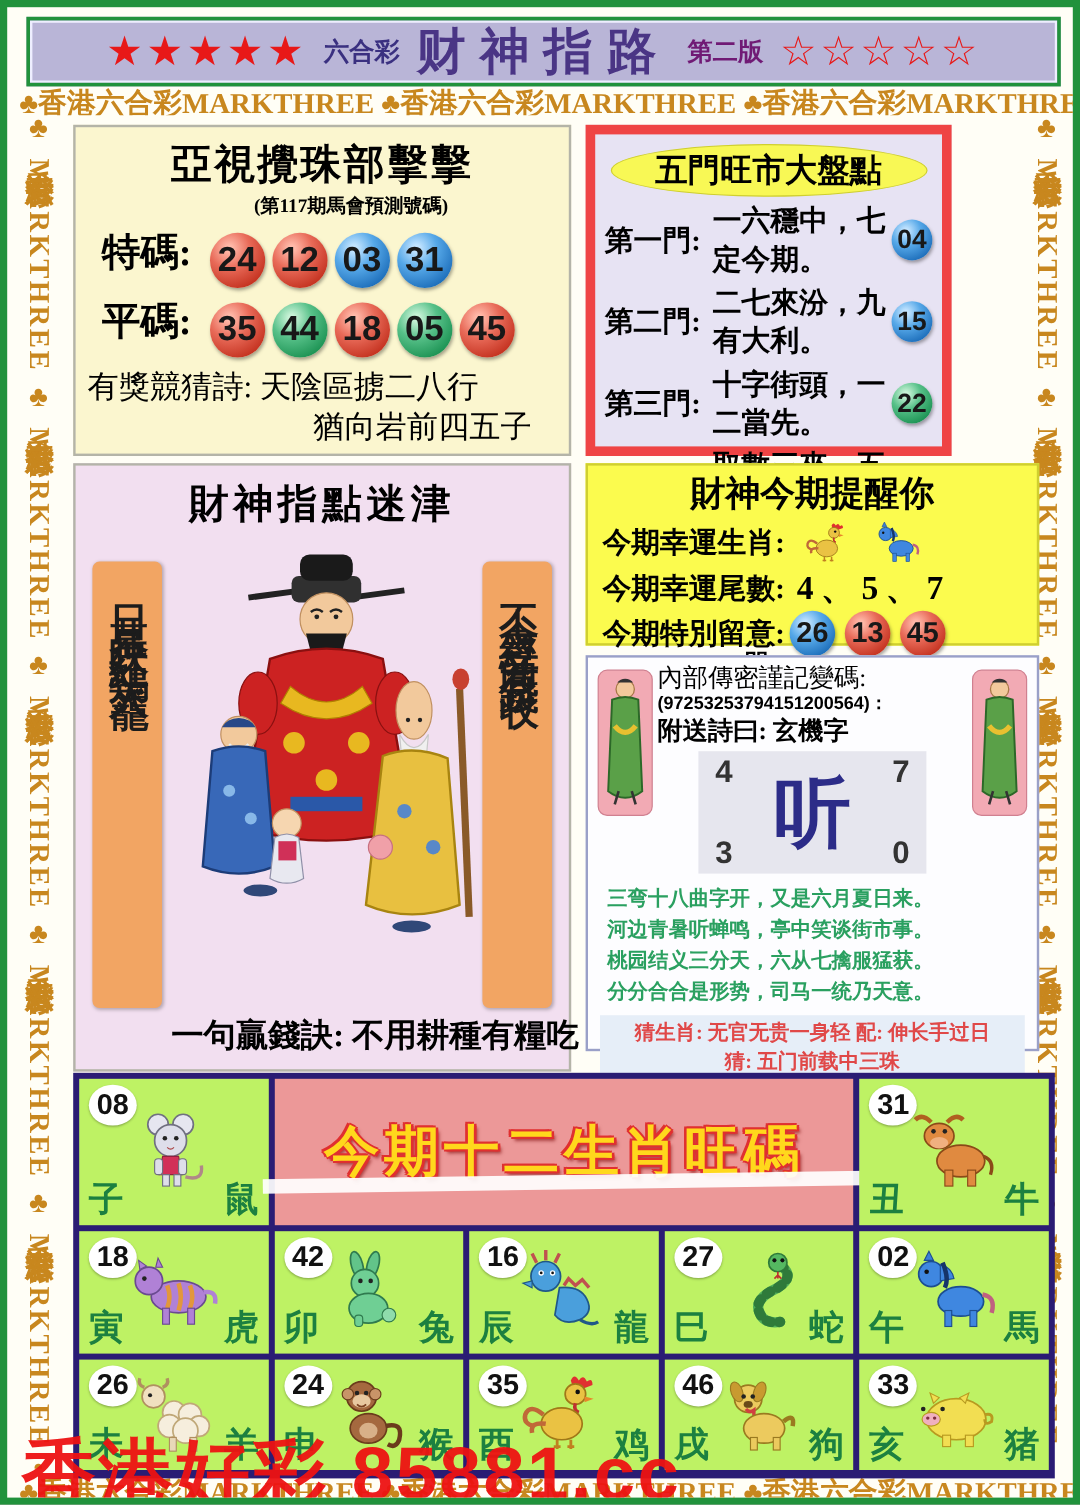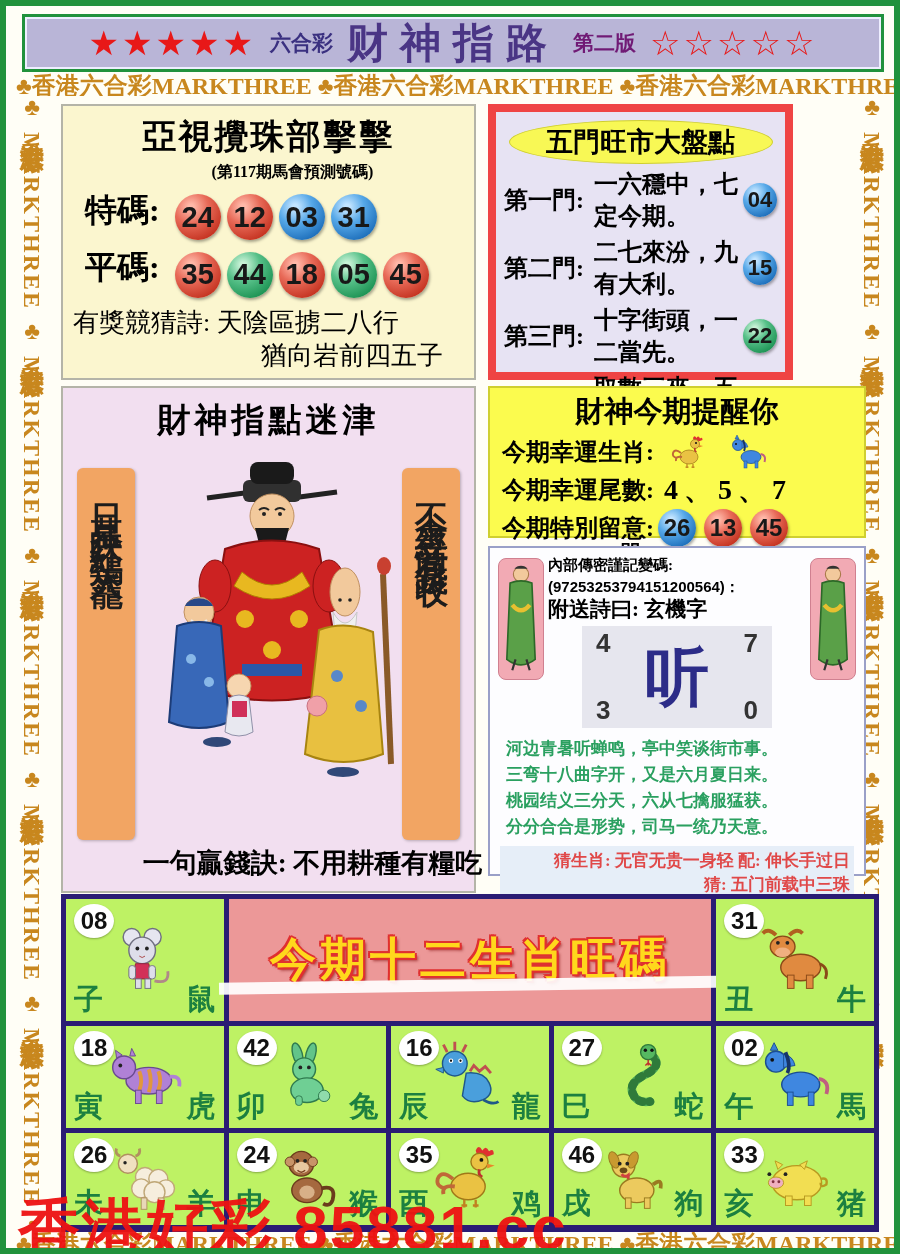--- a/index.html
+++ b/index.html
@@ -60,30 +60,30 @@
   .box-remind{left:482px;top:380px;width:378px;height:152px;background:#fbfb4e;border:2px solid #cfcf30;}
   .rm-title{text-align:center;font-size:29px;font-weight:bold;margin-top:4px;}
   .rm-row{display:flex;align-items:center;padding-left:12px;margin-top:2px;font-size:24px;font-weight:bold;height:36px;}
   .rm-val{margin-left:10px;letter-spacing:6px;font-size:28px;}
   .zi{display:inline-block;width:44px;height:36px;margin-left:14px;}
   
   .box-secret{left:482px;top:540px;width:378px;height:330px;background:#fdfdff;border:2px solid #9aa0c8;}
   .im-card{position:absolute;top:10px;width:44px;height:120px;background:#f2aab4;border:1px solid #d08090;border-radius:8px;}
   .im-l{left:8px;} .im-r{right:8px;}
   .sec-head{margin:6px 58px 0;line-height:22px;}
-  .sec1{font-size:15px;font-weight:bold;}
+  .sec1{font-size:21px;font-weight:normal;}
   .sec2{font-size:15px;font-weight:bold;font-family:"Liberation Sans",sans-serif;}
   .sec3{font-size:21px;font-weight:bold;}
   .charbox{position:relative;width:190px;height:102px;margin:6px auto 0;background:#e6e6ee;}
   .bigchar{position:absolute;left:0;right:0;top:12px;text-align:center;font-size:64px;font-weight:bold;color:#2c2c88;line-height:80px;}
   .corner{position:absolute;font-size:26px;font-weight:bold;color:#333;font-family:"Liberation Sans",sans-serif;}
   .c-tl{left:14px;top:2px;} .c-tr{right:14px;top:2px;} .c-bl{left:14px;bottom:2px;} .c-br{right:14px;bottom:2px;}
   .sec-poem{margin-top:8px;padding-left:16px;}
   .sec-poem div{font-size:17px;font-weight:bold;color:#2aa060;line-height:26px;}
-  .guess{margin:6px 10px 0;background:#e6eef8;padding:3px 4px;text-align:right;}
+  .guess{margin:6px 10px 0;background:#e6eef8;padding:3px 4px;text-align:center;}
   .guess div{font-size:17px;font-weight:bold;color:#e04848;line-height:24px;}
   
   .zgrid{left:55px;top:888px;width:818px;height:338px;background:#2a1c74;display:grid;
     grid-template-columns:repeat(5,1fr);grid-template-rows:122px 102px 92px;gap:5px;padding:5px;}
   .cell{position:relative;background:#bef264;overflow:hidden;}
   .cnum{position:absolute;left:8px;top:5px;width:40px;height:34px;background:#fff;border-radius:50%;
     display:flex;align-items:center;justify-content:center;font-size:24px;font-weight:bold;color:#111;
     font-family:"Liberation Sans",sans-serif;box-shadow:0 1px 2px rgba(0,0,0,.3);}
   .cicon{position:absolute;left:50%;top:48%;transform:translate(-50%,-50%);width:76px;height:70px;}
   .cbranch{position:absolute;left:8px;bottom:1px;font-size:29px;font-weight:bold;color:#1c8040;}
@@ -286,22 +286,22 @@
       </div>
     </div>
     <div class="charbox">
       <span class="corner c-tl">4</span>
       <span class="corner c-tr">7</span>
       <span class="corner c-bl">3</span>
       <span class="corner c-br">0</span>
       <div class="bigchar">听</div>
     </div>
     <div class="sec-poem">
+      <div>三弯十八曲字开，又是六月夏日来。</div>
       <div>河边青暑听蝉鸣，亭中笑谈街市事。</div>
-      <div>三弯十八曲字开，又是六月夏日来。</div>
       <div>桃园结义三分天，六从七擒服猛获。</div>
       <div>分分合合是形势，司马一统乃天意。</div>
     </div>
     <div class="guess">
       <div>猜生肖: 无官无贵一身轻  配: 伸长手过日</div>
       <div>猜: 五门前载中三珠</div>
     </div>
   </section>
 
   <section class="box zgrid">

